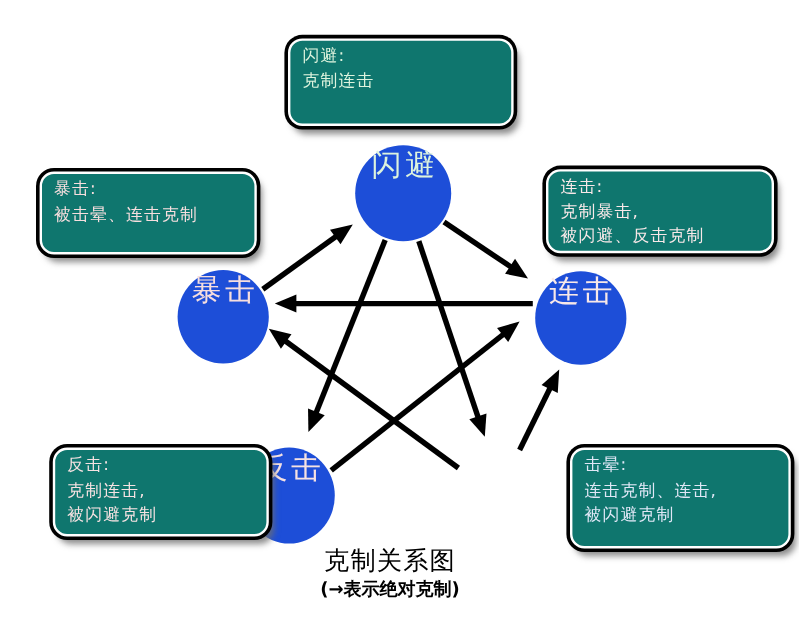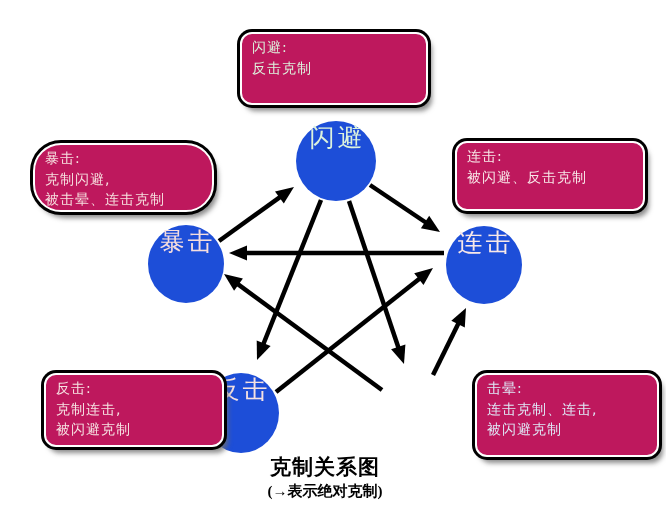--- a/index.html
+++ b/index.html
@@ -12,33 +12,33 @@
     position:absolute;background:#1d4ed8;border-radius:50%;
     display:flex;align-items:flex-start;justify-content:center;
     font-size:25px;letter-spacing:3px;text-indent:3px;color:#f2f2f2;
   }
   .n-shanbi{left:296px;top:121px;width:80px;height:80px;}
   .n-baoji {left:148px;top:225px;width:76px;height:78px;}
   .n-lianji{left:446px;top:226px;width:76px;height:78px;}
   .n-fanji {left:203px;top:373px;width:76px;height:80px;}
   .n-jiyun {left:378px;top:372px;width:76px;height:80px;}
   .ibox{
-    position:absolute;background:#be185d;border:2px solid #fff;border-radius:12px;
+    position:absolute;background:#0f766e;border:2px solid #fff;border-radius:12px;
     box-shadow:0 0 0 3px #000,4px 6px 5px rgba(110,110,110,.8);
     padding:3px 10px;box-sizing:border-box;
     font-size:14px;line-height:20.5px;letter-spacing:1px;color:#f2f2f2;overflow:hidden;
   }
   .b-shanbi{left:240px;top:32px;width:188px;height:73px;}
   .b-baoji {left:33px;top:143px;width:181px;height:69px;}
   .b-lianji{left:455px;top:141px;width:190px;height:70px;}
   .b-fanji {left:13px;top:373px;width:180px;height:74px;margin-left:31px;}
   .b-jiyun {left:475px;top:373px;width:184px;height:84px;}
   .caption{position:absolute;left:0;top:454px;width:650px;text-align:center;color:#000;}
-  .cap-title{font-size:21px;font-weight:bold;line-height:26px;letter-spacing:1px;}
-  .cap-sub{font-size:15px;font-weight:bold;line-height:20px;margin-top:1px;font-family:Liberation Serif, serif;}
+  .cap-title{font-size:21px;font-weight:normal;line-height:26px;letter-spacing:1px;}
+  .cap-sub{font-size:15px;font-weight:bold;line-height:20px;margin-top:1px;}
 </style>
 </head>
 <body>
 
 <div class="stage" style="background: rgb(255, 255, 255);">
 
   <svg id="arrows" width="666" height="515" viewBox="0 0 666 515">
       <line x1="219" y1="241" x2="285.2" y2="193.3" stroke="#000000" stroke-width="4.5"></line>
       <polygon points="294,187 283.8,203.6 275.0,191.4" fill="#000000"></polygon>
       <line x1="370" y1="185" x2="431.0" y2="226.0" stroke="#000000" stroke-width="4.5"></line>
@@ -65,29 +65,29 @@
   </div>
   <div class="node n-lianji">
     <span style="color: rgb(248, 232, 232);">连击</span>
   </div>
   <div class="node n-fanji">
     <span style="color: rgb(246, 226, 226);">反击</span>
   </div>
 
   <div class="ibox b-shanbi" style="color: rgb(221, 243, 221);">
     <div>闪避:</div>
-    <div>反击克制</div>
+    <div>克制连击</div>
   </div>
-  <div class="ibox b-baoji" style="color: rgb(246, 222, 222); border-radius: 28px;">
+  <div class="ibox b-baoji" style="color: rgb(246, 222, 222);">
     <div>暴击:</div>
-    <div>克制闪避,</div>
     <div>被击晕、连击克制</div>
   </div>
   <div class="ibox b-lianji" style="color: rgb(248, 232, 232);">
     <div>连击:</div>
+    <div>克制暴击,</div>
     <div>被闪避、反击克制</div>
   </div>
   <div class="ibox b-fanji" style="color: rgb(246, 226, 226);">
     <div>反击:</div>
     <div>克制连击,</div>
     <div>被闪避克制</div>
   </div>
   <div class="ibox b-jiyun" style="color: rgb(223, 231, 246);">
     <div>击晕:</div>
     <div>连击克制、连击,</div>

